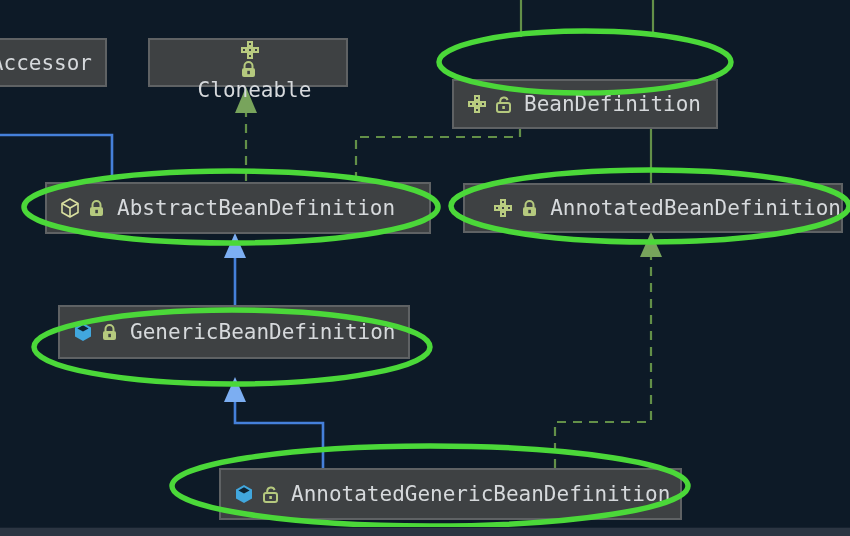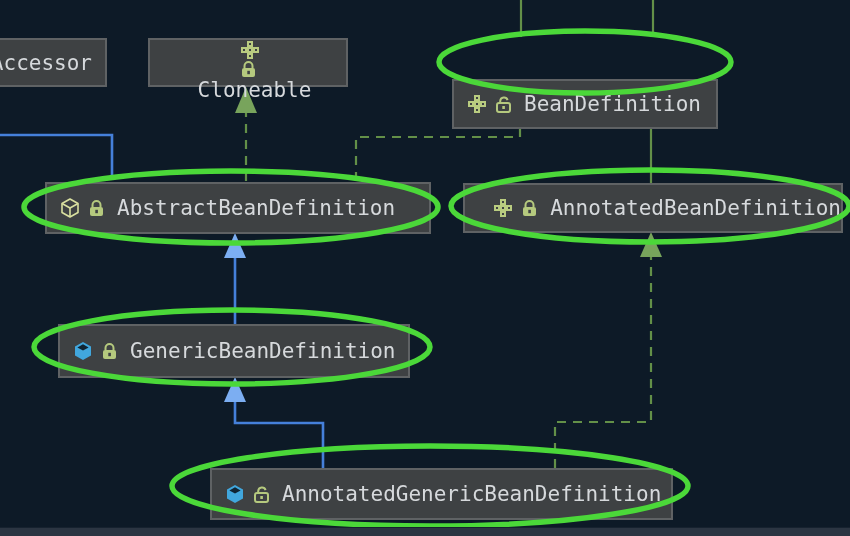--- a/index.html
+++ b/index.html
@@ -177,38 +177,38 @@
     <span class="lk">
       <svg width="15" height="18" viewBox="0 0 15 18">
         <path d="M3.5,8 V6 a4,4 0 0 1 8,0 V8" stroke="#b5c97e" stroke-width="2" fill="none"></path>
         <rect x="1" y="8" width="13" height="9" rx="2" fill="#b5c97e"></rect>
         <rect x="6.3" y="10.8" width="2.6" height="3.4" fill="#3e4143"></rect>
       </svg>
     </span>
     <span>AnnotatedBeanDefinition</span>
   </div>
 
-  <div class="node" style="left:58px;top:324px;width:352px;height:54px;">
+  <div class="node" style="left:58px;top:305px;width:352px;height:54px;">
     <span class="ic">
       <svg width="20" height="20" viewBox="0 0 20 20">
         <path d="M10,1 18,5.5 18,14.5 10,19 2,14.5 2,5.5 Z" fill="#41a7de"></path>
         <path d="M10,3.2 15.6,6.4 10,9.6 4.4,6.4 Z" fill="#102433"></path>
       </svg>
     </span>
     <span class="lk">
       <svg width="15" height="18" viewBox="0 0 15 18">
         <path d="M3.5,8 V6 a4,4 0 0 1 8,0 V8" stroke="#b5c97e" stroke-width="2" fill="none"></path>
         <rect x="1" y="8" width="13" height="9" rx="2" fill="#b5c97e"></rect>
         <rect x="6.3" y="10.8" width="2.6" height="3.4" fill="#3e4143"></rect>
       </svg>
     </span>
     <span>GenericBeanDefinition</span>
   </div>
 
-  <div class="node" style="left:210px;top:468px;width:463px;height:52px;">
+  <div class="node" style="left:219px;top:468px;width:463px;height:52px;">
     <span class="ic">
       <svg width="20" height="20" viewBox="0 0 20 20">
         <path d="M10,1 18,5.5 18,14.5 10,19 2,14.5 2,5.5 Z" fill="#41a7de"></path>
         <path d="M10,3.2 15.6,6.4 10,9.6 4.4,6.4 Z" fill="#102433"></path>
       </svg>
     </span>
     <span class="lk">
       <svg width="15" height="18" viewBox="0 0 15 18">
         <path d="M4.2,8 V6 a3.8,3.8 0 0 1 7.4,-0.9" stroke="#b5c97e" stroke-width="2" fill="none"></path>
         <rect x="1" y="8" width="13" height="9" rx="2" fill="none" stroke="#b5c97e" stroke-width="2"></rect>

